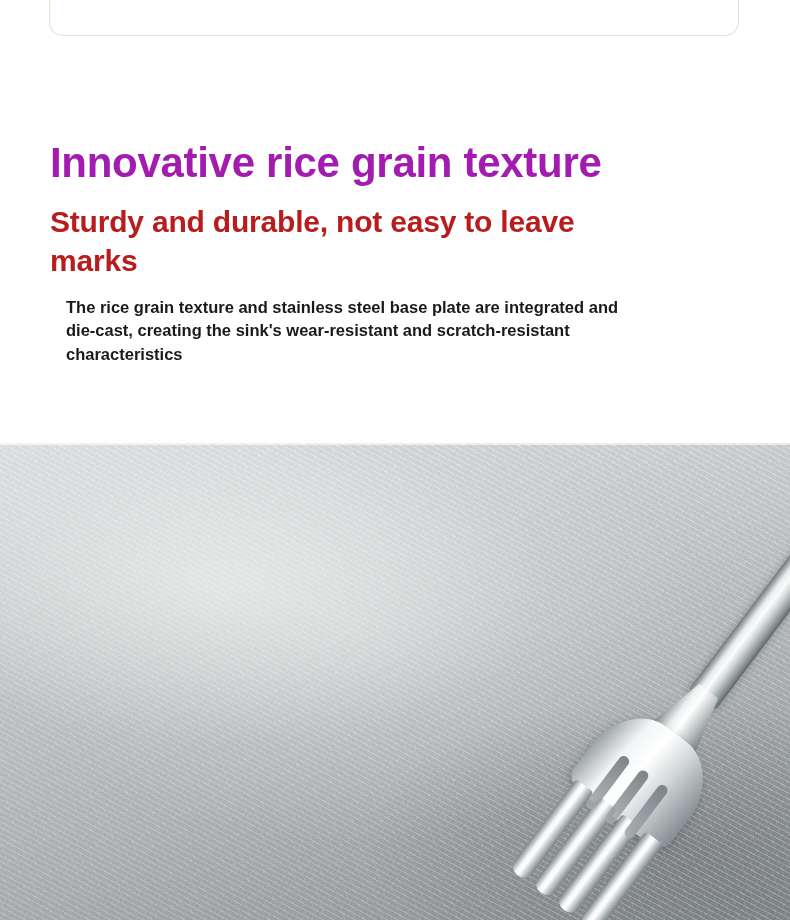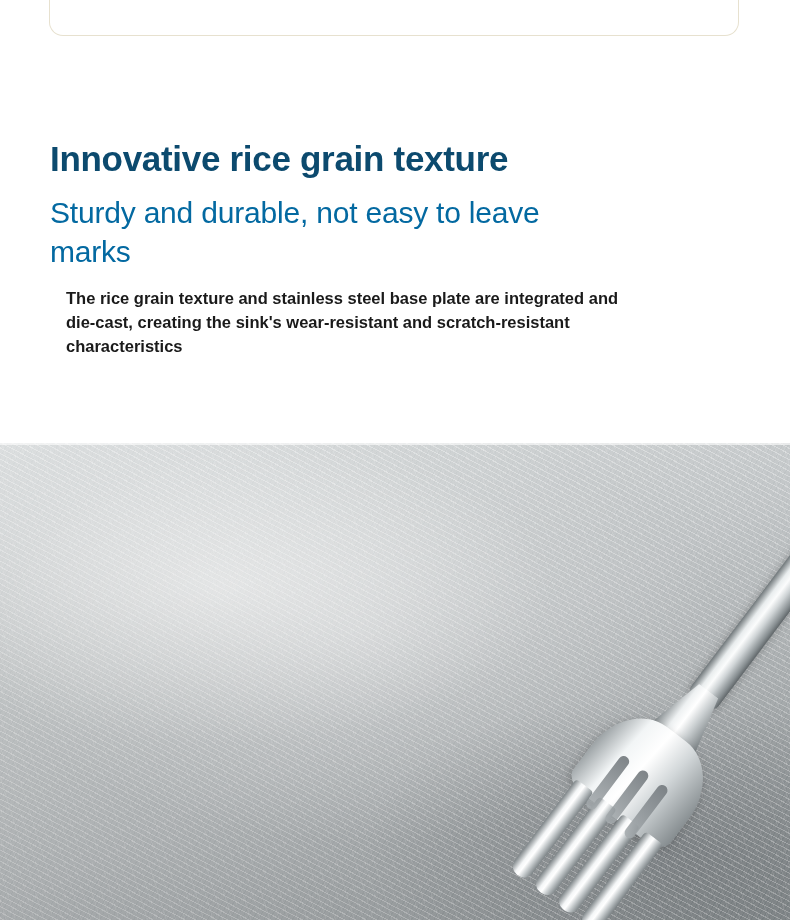--- a/index.html
+++ b/index.html
@@ -36,33 +36,33 @@
   }
 
   
   .copy {
     position: absolute;
     left: 50px;
     top: 138px;
     width: 700px;
   }
   .headline {
-    font-size: 35px;
+    font-size: 42px;
     font-weight: bold;
     letter-spacing: -0.3px;
     line-height: 1.18;
-    color: #0c4a6e;
+    color: #a21caf;
     margin: 0 0 14px 0;
   }
   .subhead {
     font-size: 30px;
-    font-weight: normal;
+    font-weight: bold;
     letter-spacing: -0.2px;
     line-height: 1.3;
-    color: #0369a1;
+    color: #b91c1c;
     margin: 0 0 5px 0;
     max-width: 575px;
   }
   .body-copy {
     font-size: 16.5px;
     font-weight: bold;
     line-height: 1.45;
     color: #1a1a1a;
     margin: 16px;
     max-width: 570px;

